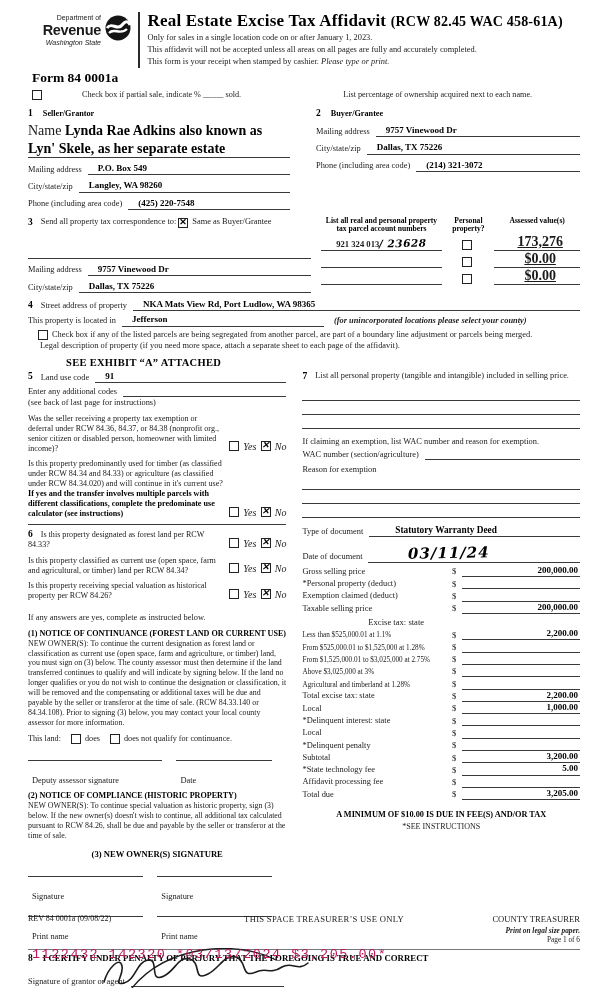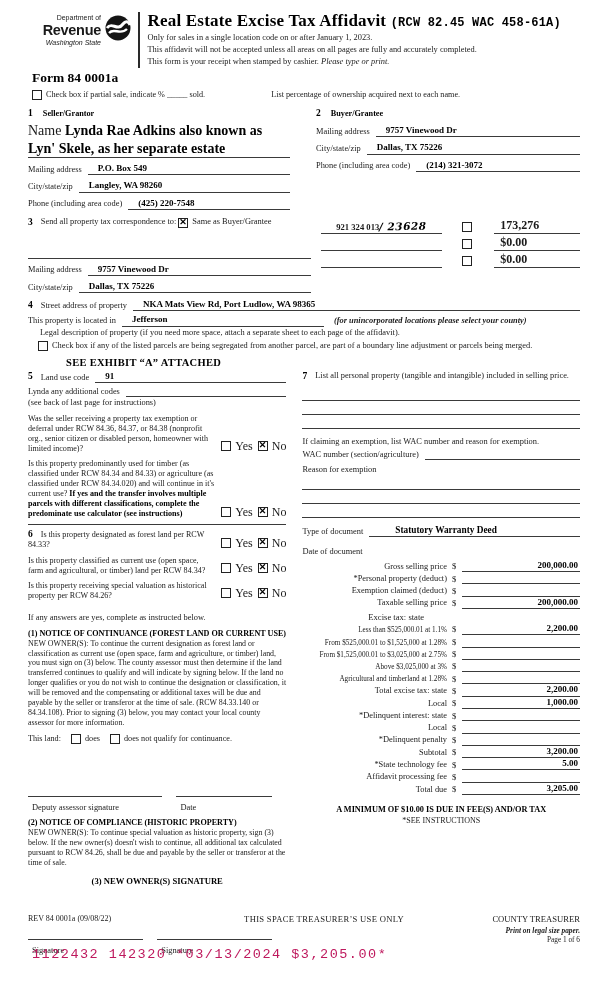--- a/index.html
+++ b/index.html
@@ -13,24 +13,24 @@
   .hdr-left{width:104px;flex:none;padding-top:6px;}
   .logo-row{display:flex;align-items:center;justify-content:flex-end;position:relative;}
   .logo-text{text-align:right;padding-right:2px;}
   .dept{font-size:7px;font-family:"Liberation Sans",sans-serif;}
   .rev{font-size:14.5px;font-weight:bold;font-family:"Liberation Sans",sans-serif;letter-spacing:-0.3px;margin-top:-2px;}
   .wa{font-size:7px;font-style:italic;font-family:"Liberation Sans",sans-serif;}
   .logo-mark{flex:none;margin-left:1px;margin-top:-6px;}
   .vdiv{width:1.5px;background:#2a2a2a;height:56px;margin:4px 8px 0 6px;flex:none;}
   .hdr-right{padding-top:2px;}
   .title{font-size:17px;font-weight:bold;color:#000;letter-spacing:0.2px;}
-  .title-ref{font-size:12px;font-weight:bold;font-family:Liberation Mono, monospace;}
+  .title-ref{font-size:14px;font-weight:bold;}
   .sub{font-size:8.4px;margin-top:1.5px;}
   .form-num{font-size:13.5px;font-weight:bold;color:#000;margin:2px 0 3px 4px;}
-  .partial-row{display:flex;align-items:center;font-size:8.2px;margin:1px 0 8px 2px;}
+  .partial-row{display:flex;align-items:center;font-size:8.2px;margin:1px 0 8px 2px;gap:36px;}
   .own-note{margin-left:66px;}
   
   .cb{display:inline-block;width:8px;height:8px;border:1px solid #222;position:relative;
       vertical-align:-1px;margin:0 4px 0 2px;flex:none;background:#fff;}
   .cb.checked::after{content:"\2715";position:absolute;left:0px;top:-2px;font-size:9px;font-weight:bold;color:#000;}
   
   .frow{display:flex;align-items:flex-end;margin-top:5px;}
   .flab{white-space:nowrap;padding-right:6px;flex:none;}
   .fval{flex:1;border-bottom:1px solid #3a3a3a;font-weight:bold;color:#000;font-size:9px;padding:0 2px 0 10px;min-height:10px;}
   .cols{display:flex;}
@@ -43,48 +43,48 @@
   .nameline .nv{font-weight:bold;color:#000;}
   
   .s3wrap{display:flex;margin-top:7px;}
   .s3{width:53%;box-sizing:border-box;padding-right:10px;}
   .parcels{width:47%;box-sizing:border-box;font-size:7.6px;}
   .phead{display:flex;text-align:center;font-weight:bold;color:#000;line-height:1.15;}
   .ph1{width:47%;}.ph2{width:20%;}.ph3{width:33%;}
   .prow{display:flex;align-items:flex-end;margin-top:4px;height:13px;}
   .pc1{width:47%;border-bottom:1px solid #3a3a3a;text-align:center;font-weight:bold;font-size:8.6px;}
   .pc2{width:20%;text-align:center;}
-  .pc3{width:33%;border-bottom:1px solid #3a3a3a;font-weight:bold;font-size:12px;padding-left:6px;box-sizing:border-box;text-align:left;}
+  .pc3{width:33%;border-bottom:1px solid #3a3a3a;font-weight:bold;font-size:14px;padding-left:6px;box-sizing:border-box;text-align:center;text-decoration:underline;}
   
   .s4{margin-top:6px;}
   .s4row{display:flex;align-items:flex-end;}
   .county-note{font-style:italic;font-weight:bold;padding-left:10px;white-space:nowrap;}
   .exhibit{font-size:10.5px;font-weight:bold;color:#000;margin:4px 0 2px 38px;letter-spacing:0.3px;}
   
   .main{display:flex;margin-top:2px;}
   .colL{width:49%;box-sizing:border-box;padding-right:12px;}
   .colR{width:51%;box-sizing:border-box;padding-left:4px;}
   .q{display:flex;margin-top:5px;}
   .qtext{flex:1;font-size:8.1px;padding-right:4px;}
-  .yn{white-space:nowrap;flex:none;align-self:flex-end;font-size:12px;}
+  .yn{white-space:nowrap;flex:none;align-self:flex-end;font-size:10px;font-style:italic;}
   .sec6{border-top:1px solid #3a3a3a;margin-top:4px;padding-top:2px;}
   .notice{font-size:7.9px;margin-top:5px;}
   .ntitle{font-weight:bold;color:#000;font-size:8.1px;}
   .thisland{display:flex;align-items:center;margin-top:6px;font-size:8.2px;}
   .sigpair{display:flex;margin-top:16px;}
   .sigcell{flex:1;margin-right:14px;}
-  .sigcell .line{border-top:1px solid #3a3a3a;padding-top:6px;padding-left:4px;margin-top:36px;}
+  .sigcell .line{border-top:1px solid #3a3a3a;padding-top:15px;padding-left:4px;}
   .n3title{text-align:center;font-weight:bold;color:#000;font-size:8.6px;margin-top:8px;}
   
   .blankline{border-bottom:1px solid #3a3a3a;height:13px;}
   .docrow{display:flex;align-items:flex-end;margin-top:7px;}
   .docval{flex:1;border-bottom:1px solid #3a3a3a;font-weight:bold;color:#000;font-size:9.3px;padding-left:26px;}
   
   .mrow{display:flex;align-items:flex-end;height:12.3px;}
-  .ml{flex:1;text-align:right;padding-right:5px;font-size:8.4px;white-space:nowrap;}
+  .ml{flex:1;text-align:left;padding-right:5px;font-size:8.4px;white-space:nowrap;}
   .mrow.small .ml{font-size:7.2px;}
   .md{flex:none;width:10px;font-size:8.6px;}
   .mv{flex:none;width:118px;border-bottom:1px solid #3a3a3a;text-align:right;font-weight:bold;color:#000;font-size:9px;padding-right:2px;box-sizing:border-box;}
   .mrow.header{height:14px;}
   .mrow.header .ml{text-align:center;padding-right:90px;font-size:8.6px;}
   .mindue{text-align:center;font-weight:bold;color:#000;font-size:8.3px;margin-top:10px;}
   .seeinstr{text-align:center;font-size:8px;margin-top:1px;}
   
   .s8{margin-top:6px;border-top:1px solid #777;padding-top:3px;}
   .s8title{font-weight:bold;color:#000;font-size:8.8px;}
@@ -199,20 +199,25 @@
       <div class="frow">
           <span class="flab">Mailing address</span>
         <span class="fval">9757 Vinewood Dr</span>
         </div>
       <div class="frow">
           <span class="flab">City/state/zip</span>
         <span class="fval">Dallas, TX 75226</span>
         </div>
     </div>
     <div class="parcels">
+      <div class="phead">
+        <div class="ph1">List all real and personal property tax parcel account numbers</div>
+        <div class="ph2">Personal property?</div>
+        <div class="ph3">Assessed value(s)</div>
+      </div>
       <div>
           <div class="prow">
             <div class="pc1">921 324 013<span class="hand" style="font-size: 10.5px; letter-spacing: 0.5px;"> / 23628</span></div>
             <div class="pc2"><span class="cb"></span></div>
             <div class="pc3">173,276</div>
           </div>
           <div class="prow">
             <div class="pc1"></div>
             <div class="pc2"><span class="cb"></span></div>
             <div class="pc3">$0.00</div>
@@ -230,38 +235,38 @@
     <div class="s4row">
       <span class="secnum">4</span>
       <span class="flab">Street address of property</span>
       <span class="fval">NKA Mats View Rd, Port Ludlow, WA  98365</span>
     </div>
     <div class="s4row" style="margin-top:3px;">
       <span class="flab">This property is located in</span>
       <span class="fval" style="flex:none;width:190px;">Jefferson</span>
       <span class="county-note">(for unincorporated locations please select your county)</span>
     </div>
-    <div style="margin-left:12px;margin-top:1px;">Legal description of property (if you need more space, attach a separate sheet to each page of the affidavit).</div>
     <div style="display:flex;align-items:flex-start;margin-top:3px;">
       <span class="cb" style="margin-left:10px;"></span>
       <span>Check box if any of the listed parcels are being segregated from another parcel, are part of a boundary line adjustment or parcels being merged.</span>
     </div>
+    <div style="margin-left:12px;margin-top:1px;">Legal description of property (if you need more space, attach a separate sheet to each page of the affidavit).</div>
     <div class="exhibit">SEE EXHIBIT “A” ATTACHED</div>
   </div>
 
   <div class="main">
 
     <div class="colL">
       <div class="s4row">
         <span class="secnum">5</span>
         <span class="flab">Land use code</span>
         <span class="fval">91</span>
       </div>
       <div class="s4row" style="margin-top:3px;">
-        <span class="flab">Lynda any additional codes</span>
+        <span class="flab">Enter any additional codes</span>
         <span class="fval"></span>
       </div>
       <div style="margin-top:1px;">(see back of last page for instructions)</div>
 
       <div class="q">
         <div class="qtext">Was the seller receiving a property tax exemption or deferral under RCW 84.36, 84.37, or 84.38 (nonprofit org., senior citizen or disabled person, homeowner with limited income)?</div>
         <div class="yn">
           <span class="cb"></span><span>Yes</span>
           <span class="cb checked"></span><span>No</span>
         </div>
@@ -361,20 +366,23 @@
       <div class="blankline"></div>
       <div class="blankline"></div>
       <div class="blankline"></div>
 
       <div class="docrow">
         <span class="flab">Type of document</span>
         <span class="docval">Statutory Warranty Deed</span>
       </div>
       <div class="docrow" style="margin-top:10px;">
         <span class="flab">Date of document</span>
+        <span class="docval" style="padding-left:40px;">
+          <span class="hand" style="font-size:15px;">03/11/24</span>
+        </span>
       </div>
 
       <div style="margin-top:2px;">
           <div class="mrow">
             <span class="ml">Gross selling price</span>
             <span class="md">$</span>
             <span class="mv">200,000.00</span>
           </div>
           <div class="mrow">
             <span class="ml">*Personal property (deduct)</span>

